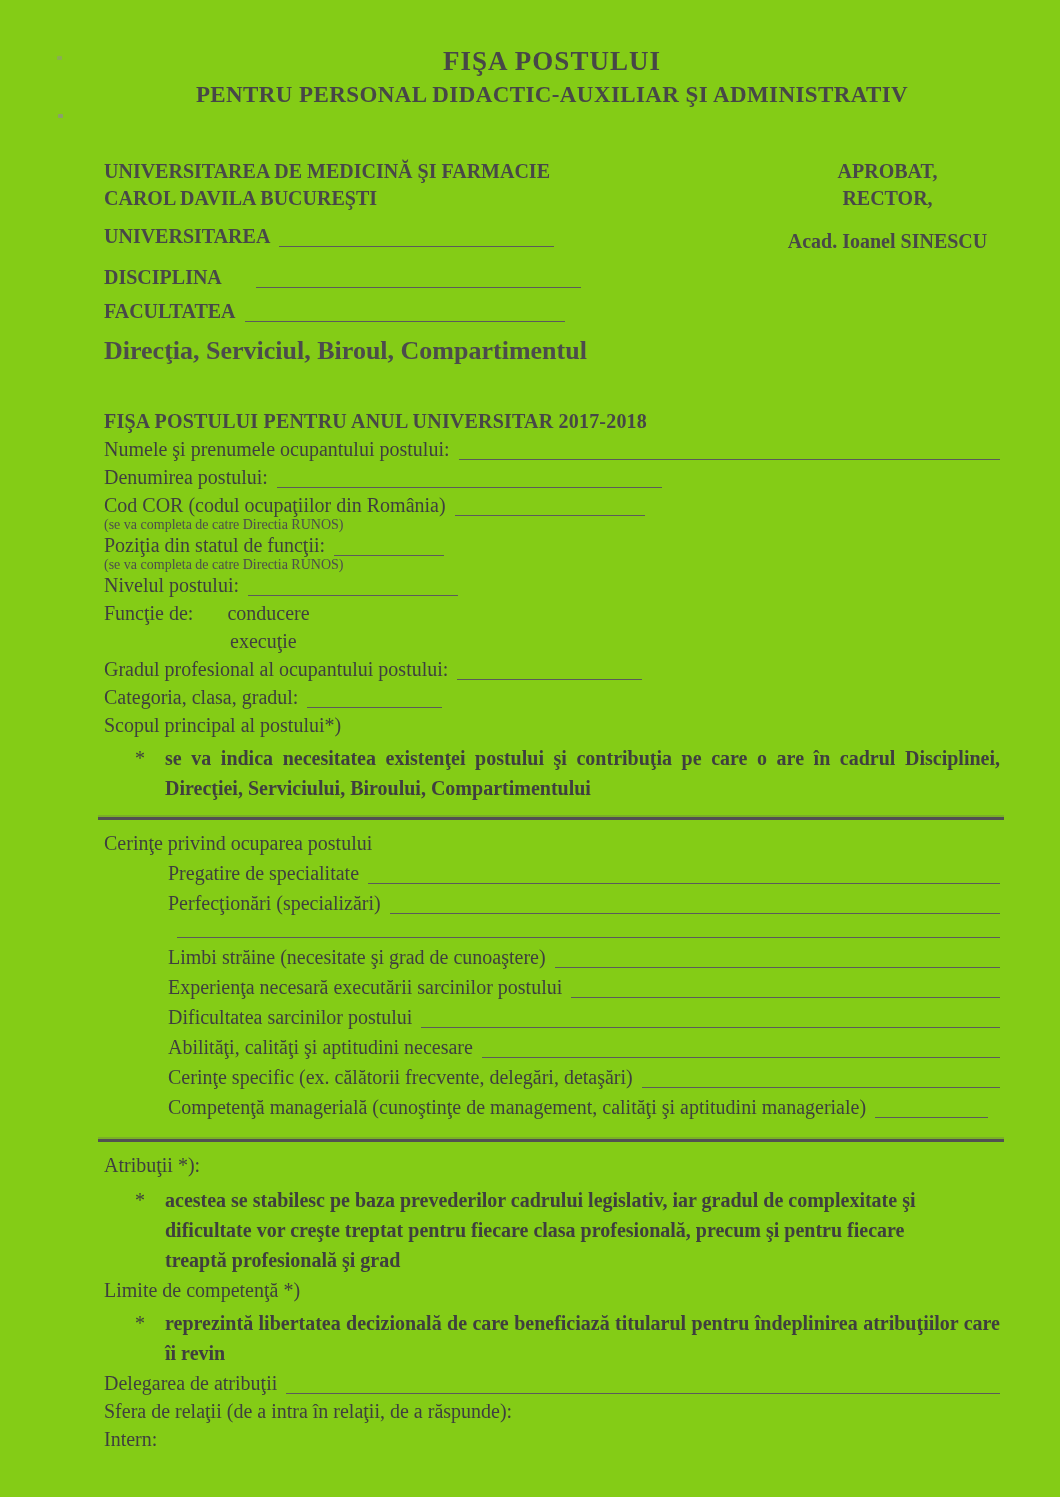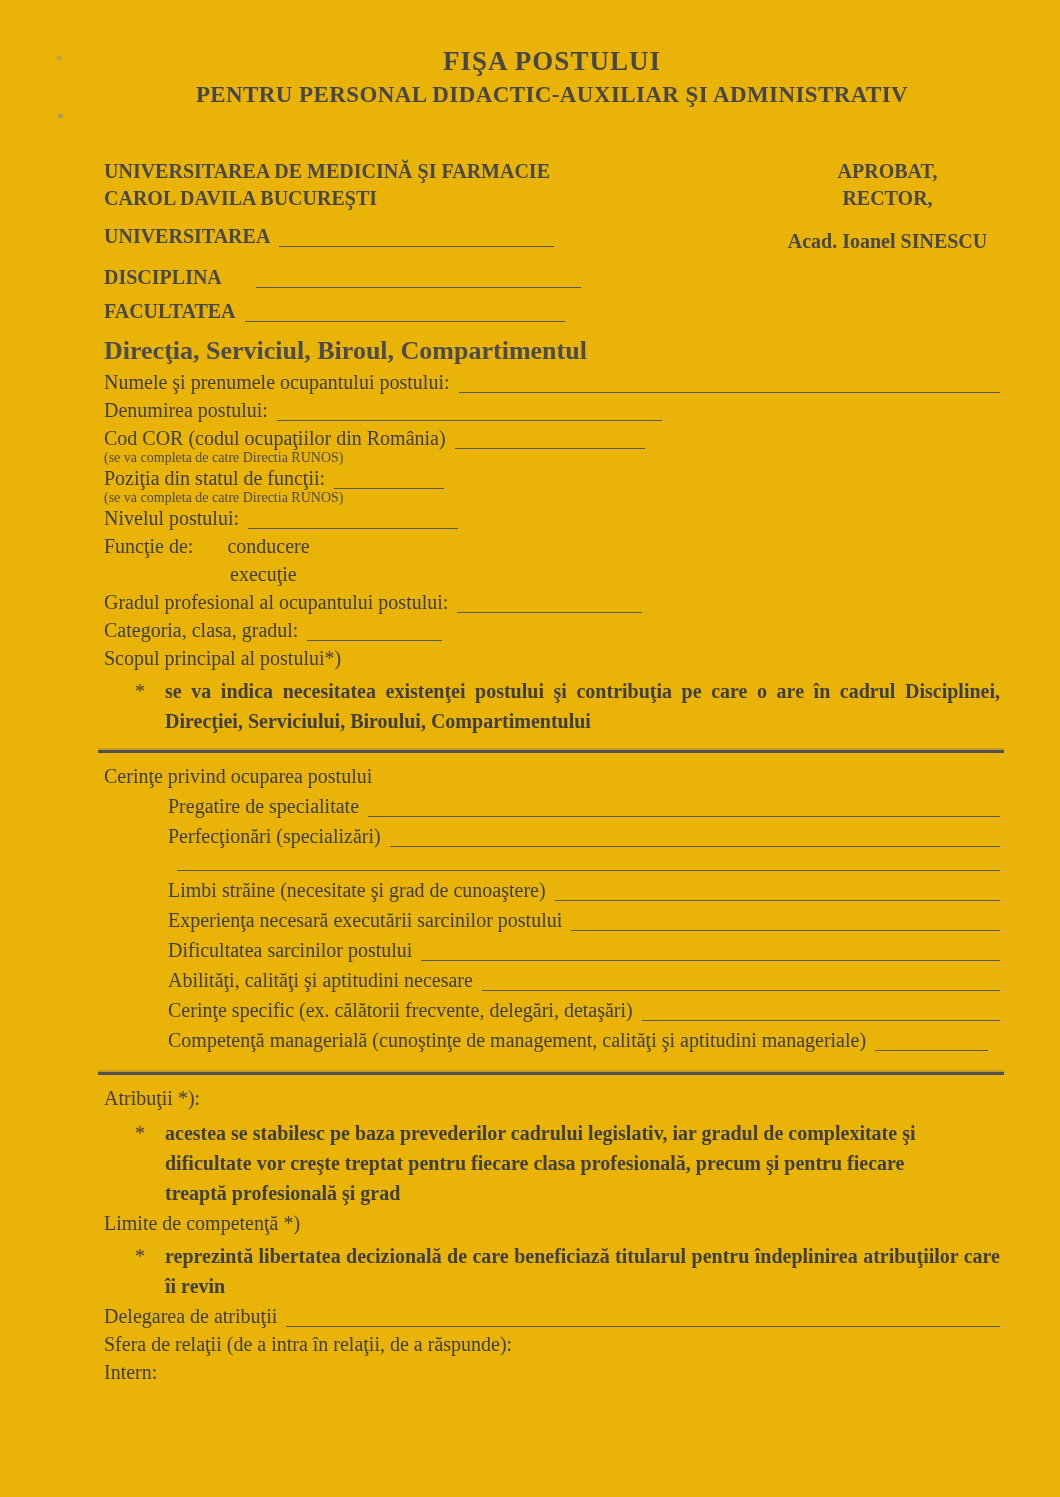--- a/index.html
+++ b/index.html
@@ -1,19 +1,19 @@
 <!DOCTYPE html>
 <html><head>
 <meta charset="utf-8">
 <style>
   html,body{margin:0;padding:0;background:#9a9a9a;}
   .sheet{
     position:relative;
     width:1060px;height:1497px;
-    background:#eab308;
+    background:#84cc16;
     box-sizing:border-box;
     padding:46px 60px 30px 104px;
     font-family:"Liberation Serif","DejaVu Serif",serif;
     color:#3f3f3f;
     overflow:hidden;
   }
   .speck{position:absolute;background:#8f8f8f;width:5px;height:4px;border-radius:1px;}
   .speck1{left:57px;top:56px;opacity:.5;}
   .speck2{left:58px;top:114px;opacity:.7;}
 
@@ -82,20 +82,21 @@
     <span class="fill" style="width:325px;margin-left:34px"></span>
   </div>
 
   <div class="row bold hdr-row">
     <span class="lbl">FACULTATEA</span>
     <span class="fill" style="width:320px"></span>
   </div>
 
   <div class="dir-line">Direcţia, Serviciul, Biroul, Compartimentul</div>
 
+  <div class="section-heading">FIŞA POSTULUI PENTRU ANUL UNIVERSITAR 2017-2018</div>
 
   <div class="row">
     <span class="lbl">Numele şi prenumele ocupantului postului:</span>
     <span class="fill grow"></span>
   </div>
 
   <div class="row">
     <span class="lbl">Denumirea postului:</span>
     <span class="fill" style="width:385px"></span>
   </div>

